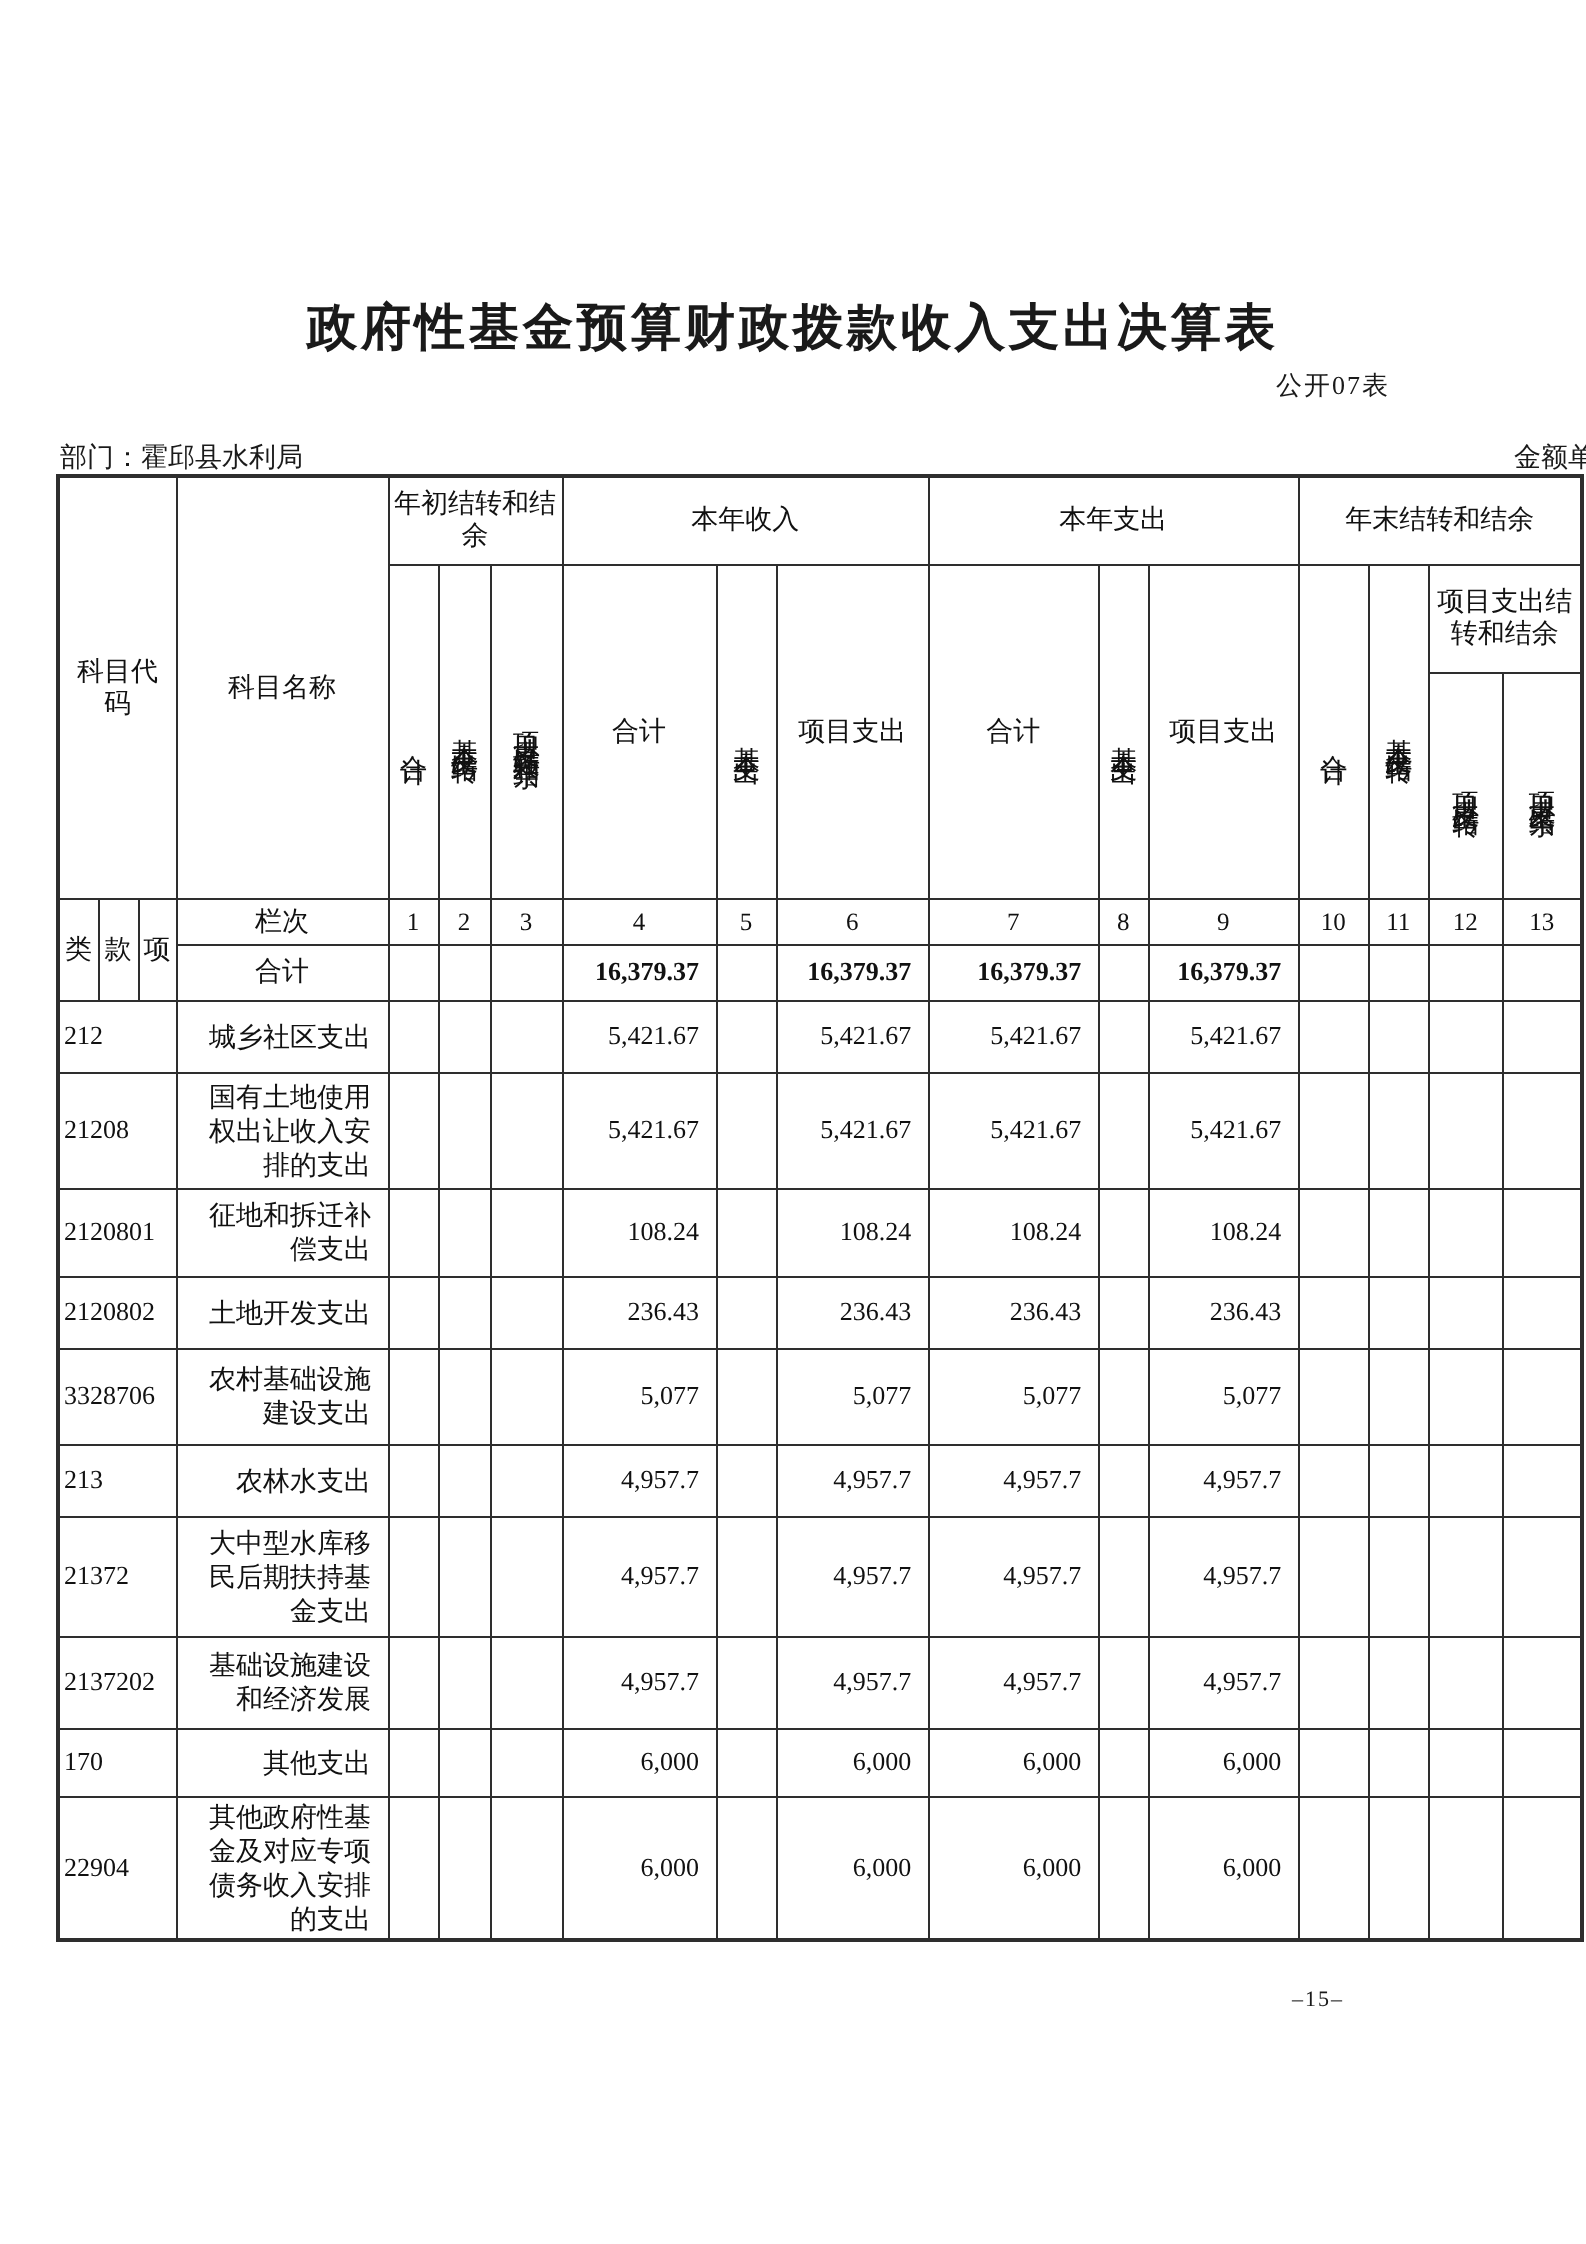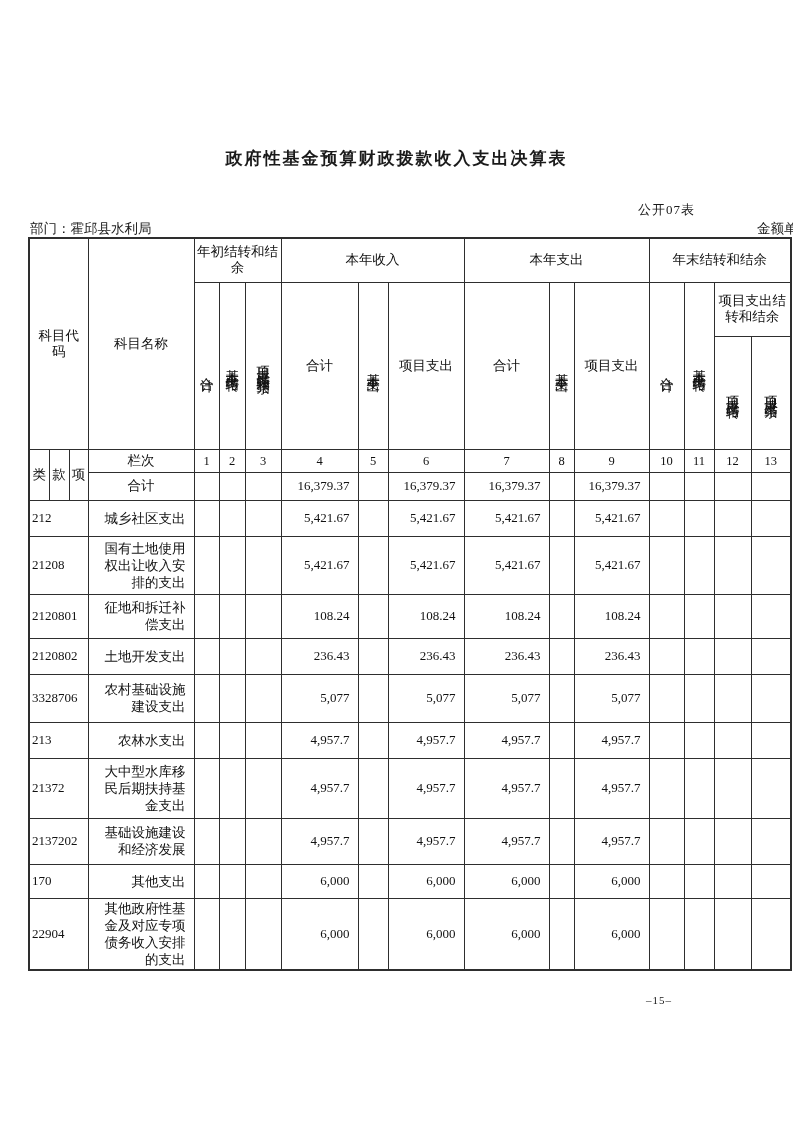--- a/index.html
+++ b/index.html
@@ -5,24 +5,24 @@
   * { margin:0; padding:0; box-sizing:border-box; }
   html,body { background:#888; }
   .page {
     position:relative; width:793px; height:1122px; margin:0 auto;
     background:#ffffff; overflow:hidden; color:#1a1a1a;
     font-family:"Liberation Serif","DejaVu Serif",serif;
   }
   .doc-title {
     position:absolute; left:0; top:147px; width:793px;
     text-align:center; font-family:"Liberation Sans","DejaVu Sans",sans-serif;
-    font-weight:bold; font-size:17px; letter-spacing:2px;
+    font-weight:bold; font-size:25px; letter-spacing:2px;
   }
   .form-no {
-    position:absolute; top:201px; right:98px;
+    position:absolute; top:184px; right:98px;
     font-size:13px; letter-spacing:1px;
   }
   .dept-line {
     position:absolute; left:30px; top:220px; font-size:13.5px;text-align:center;
   }
   .unit-line {
     position:absolute; left:757px; top:220px; font-size:13.5px; white-space:nowrap;
   }
   .tbl-wrap { position:absolute; left:28px; top:237px; width:764px; }
   table {
@@ -40,21 +40,21 @@
   }
   .code {
     text-align:left; padding-left:2px; padding-right:9px;
     word-break:break-all; font-size:13px;
   }
   .name {
     text-align:right; padding-left:6px; padding-right:8px;
     font-size:13.5px; line-height:17px;
   }
   .num { text-align:right; padding-right:8px; }
-  .bold { font-weight:normal;margin-top:16px; }
+  .bold { font-weight:bold;margin-top:16px; }
   .hdr { font-size:13.5px; }
   .colno { font-size:12.5px; }
   .rh1 { height:44px; }
   .rh2a{ height:54px; }
   .rh2b{ height:113px; }
   .rh3 { height:23px; }
   .rh4 { height:28px; }
   .page-no {
     position:absolute; left:646px; top:994px;
     font-size:11px; letter-spacing:1px;

